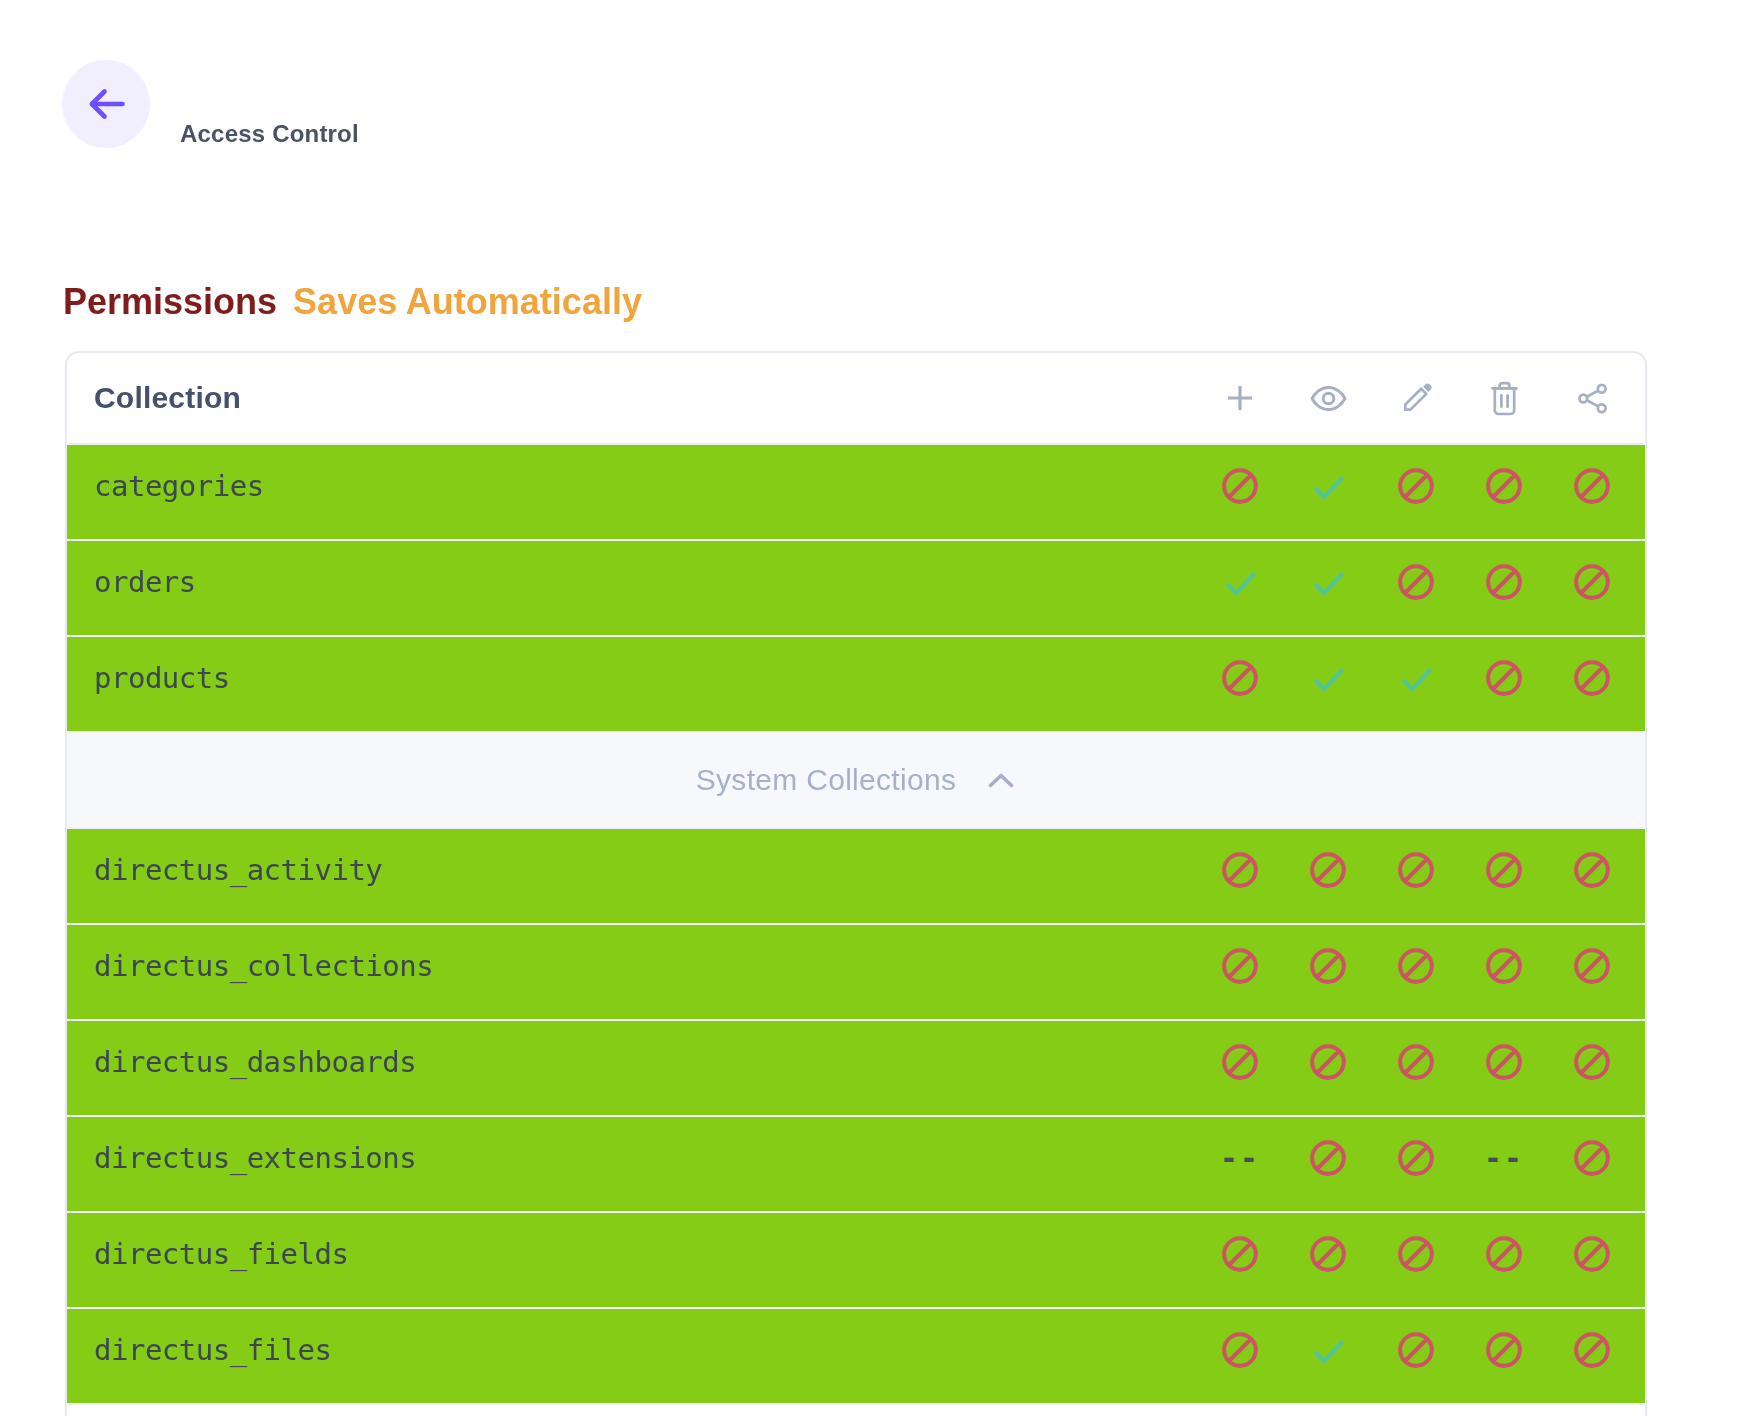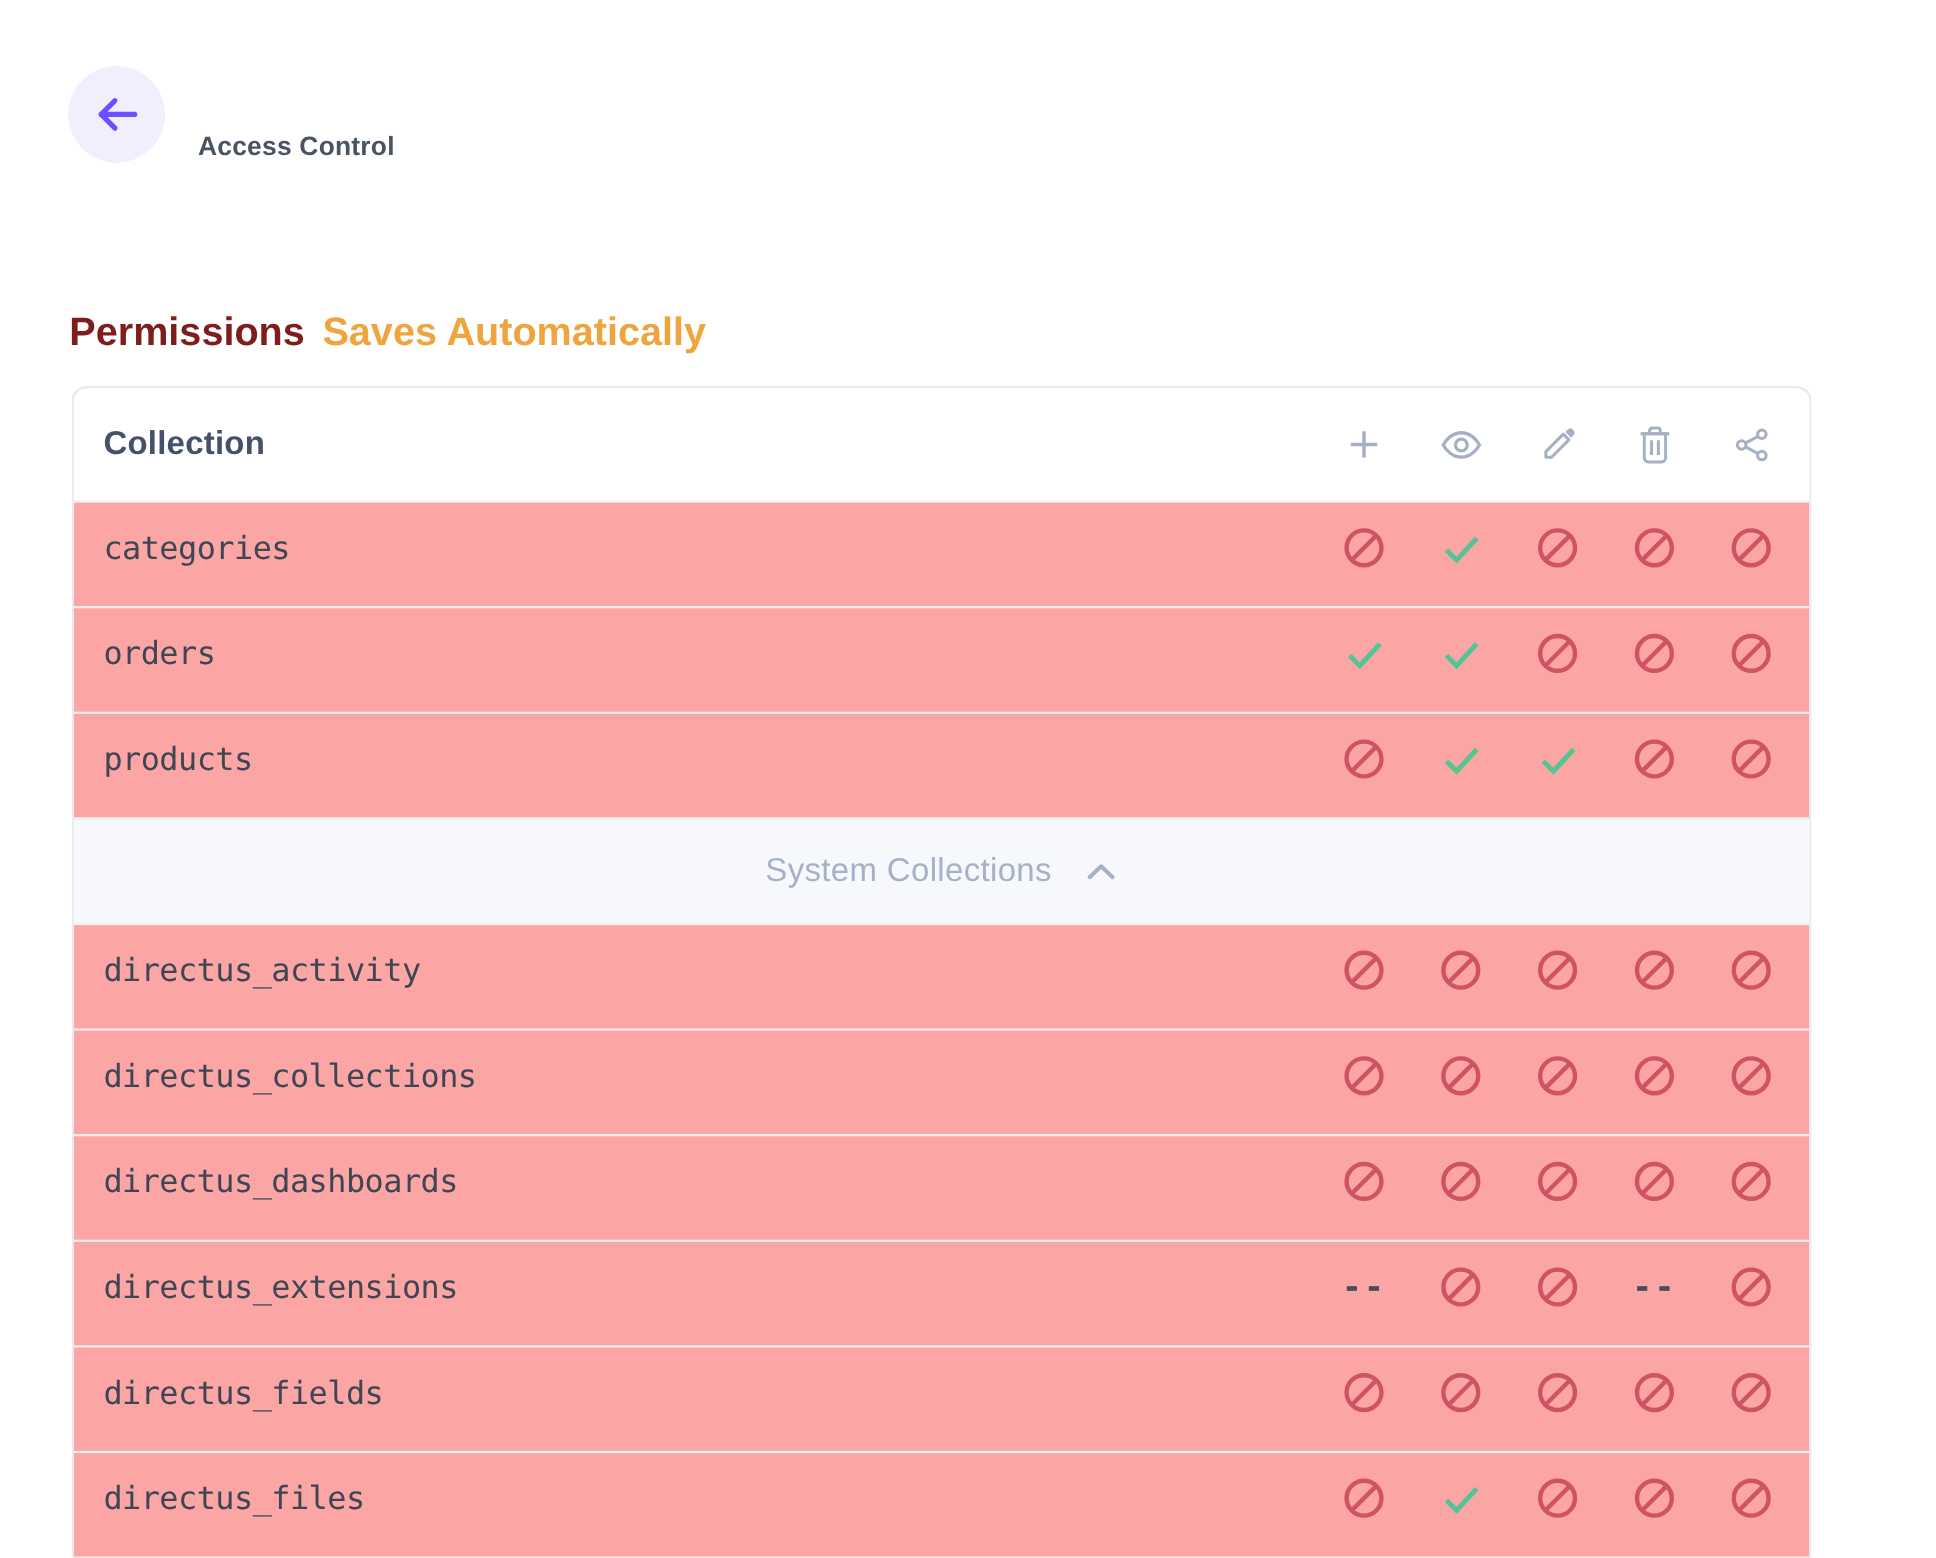--- a/index.html
+++ b/index.html
@@ -30,25 +30,25 @@
   .breadcrumb{font-size:24px;font-weight:600;color:var(--breadcrumb);letter-spacing:.2px;}
   .page-title{font-size:50px;font-weight:700;color:var(--navy);line-height:1.12;letter-spacing:.2px;}
   
   .section-heading{margin:132px 0 0 63px;font-size:36px;line-height:44px;}
   .section-heading .h{font-weight:700;color:#7f1d1d;}
   .section-heading .autosave{font-weight:700;color:var(--warning);margin-left:16px;}
   
   .perm-table{margin:27px 0 0 65px;width:1582px;background:#fff;
     border:2px solid var(--border);border-bottom:none;border-radius:14px 14px 0 0;overflow:hidden;}
   .thead{display:grid;grid-template-columns:1fr 88px 88px 88px 88px 88px;align-items:center;
-    height:104px;padding:0 9px 0 27px;border-bottom:2px solid #edeff3;}
+    height:92px;padding:0 9px 0 27px;border-bottom:2px solid #edeff3;}
   .th-collection{font-size:30px;font-weight:700;color:var(--th-text);letter-spacing:.2px;}
   .th-icon{display:flex;align-items:center;justify-content:center;color:var(--icon-muted);}
   .trow{display:grid;grid-template-columns:1fr 88px 88px 88px 88px 88px;align-items:center;
-    height:96px;padding:0 9px 12px 27px;border-bottom:2px solid var(--row-sep);background:#fca5a5;}
+    height:96px;padding:0 9px 12px 27px;border-bottom:2px solid var(--row-sep);background:#84cc16;}
   .cell-name{font-family:"DejaVu Sans Mono",monospace;font-size:29px;color:var(--mono-text);
     letter-spacing:-0.5px;white-space:nowrap;}
   .cell-status{display:flex;align-items:center;justify-content:center;height:100%;cursor:pointer;}
   .status-icon{display:flex;align-items:center;justify-content:center;}
   .st-blocked{color:var(--danger);}
   .st-allowed{color:var(--success);}
   .dash{font-family:"DejaVu Sans Mono",monospace;font-size:30px;font-weight:700;
     color:#454d5c;letter-spacing:2px;}
   .trow.system{display:flex;align-items:center;justify-content:center;gap:30px;
     background:var(--sys-bg);cursor:pointer;padding:0;}

